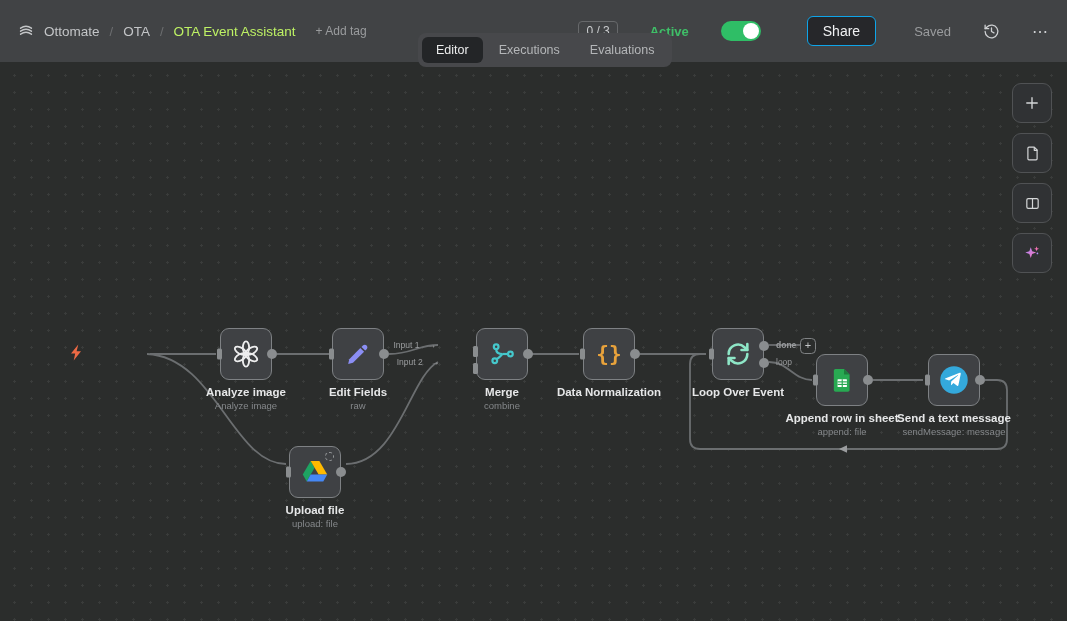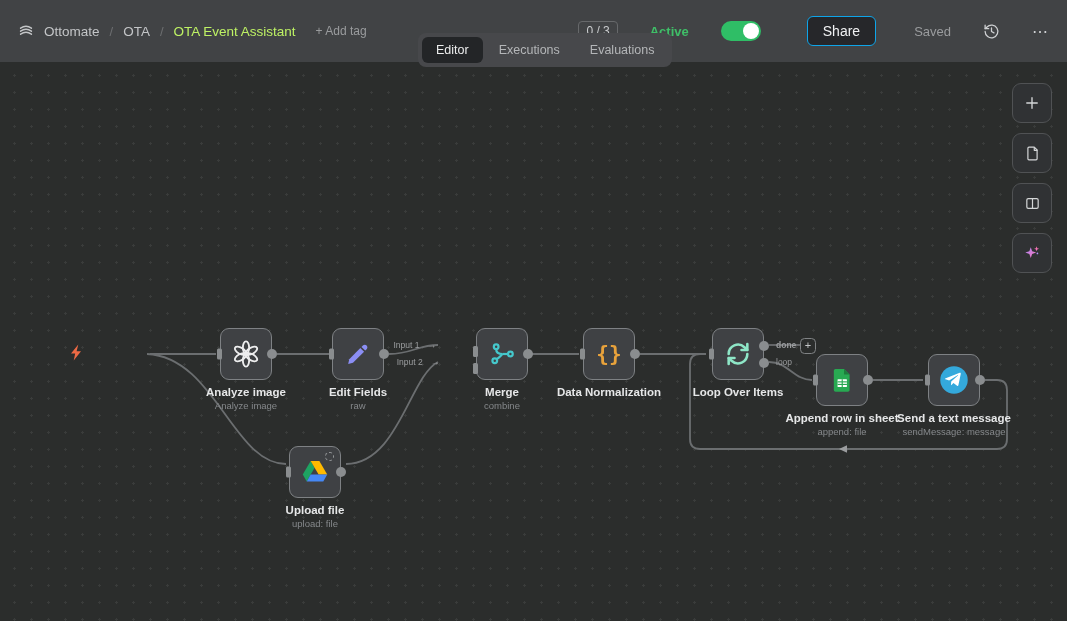--- a/index.html
+++ b/index.html
@@ -251,21 +251,21 @@
         <path d="M20 3.5v5h-5"></path>
         <path d="M4 12a8 8 0 0 1 13.5-5.8L20 8.5"></path>
         <path d="M4 20.5v-5h5"></path>
         <path d="M20 12a8 8 0 0 1-13.5 5.8L4 15.5"></path>
       </g>
     </svg>
     <div class="in-port"></div>
     <div class="out-port out-y1"></div>
     <div class="out-port out-y2"></div>
     <div class="caption">
-      <div class="n-label">Loop Over Items</div>
+      <div class="n-label">Loop Over Event</div>
     </div>
   </div>
 
   <div class="node" style="left:816px; top:354px;">
     <svg width="28" height="28" viewBox="0 0 24 24">
       <path fill="#28a952" d="M6.5 2.5h7.2l4.8 4.8v13.2c0 .8-.7 1.5-1.5 1.5H6.5c-.8 0-1.5-.7-1.5-1.5V4c0-.8.7-1.5 1.5-1.5z"></path>
       <path fill="#1d7c3c" d="M13.7 2.5l4.8 4.8h-4.8z"></path>
       <rect x="8.2" y="11.3" width="8" height="6.8" fill="#ffffff" rx="0.5"></rect>
       <g stroke="#28a952" stroke-width="1">
         <line x1="12.2" y1="11.3" x2="12.2" y2="18.1"></line>

